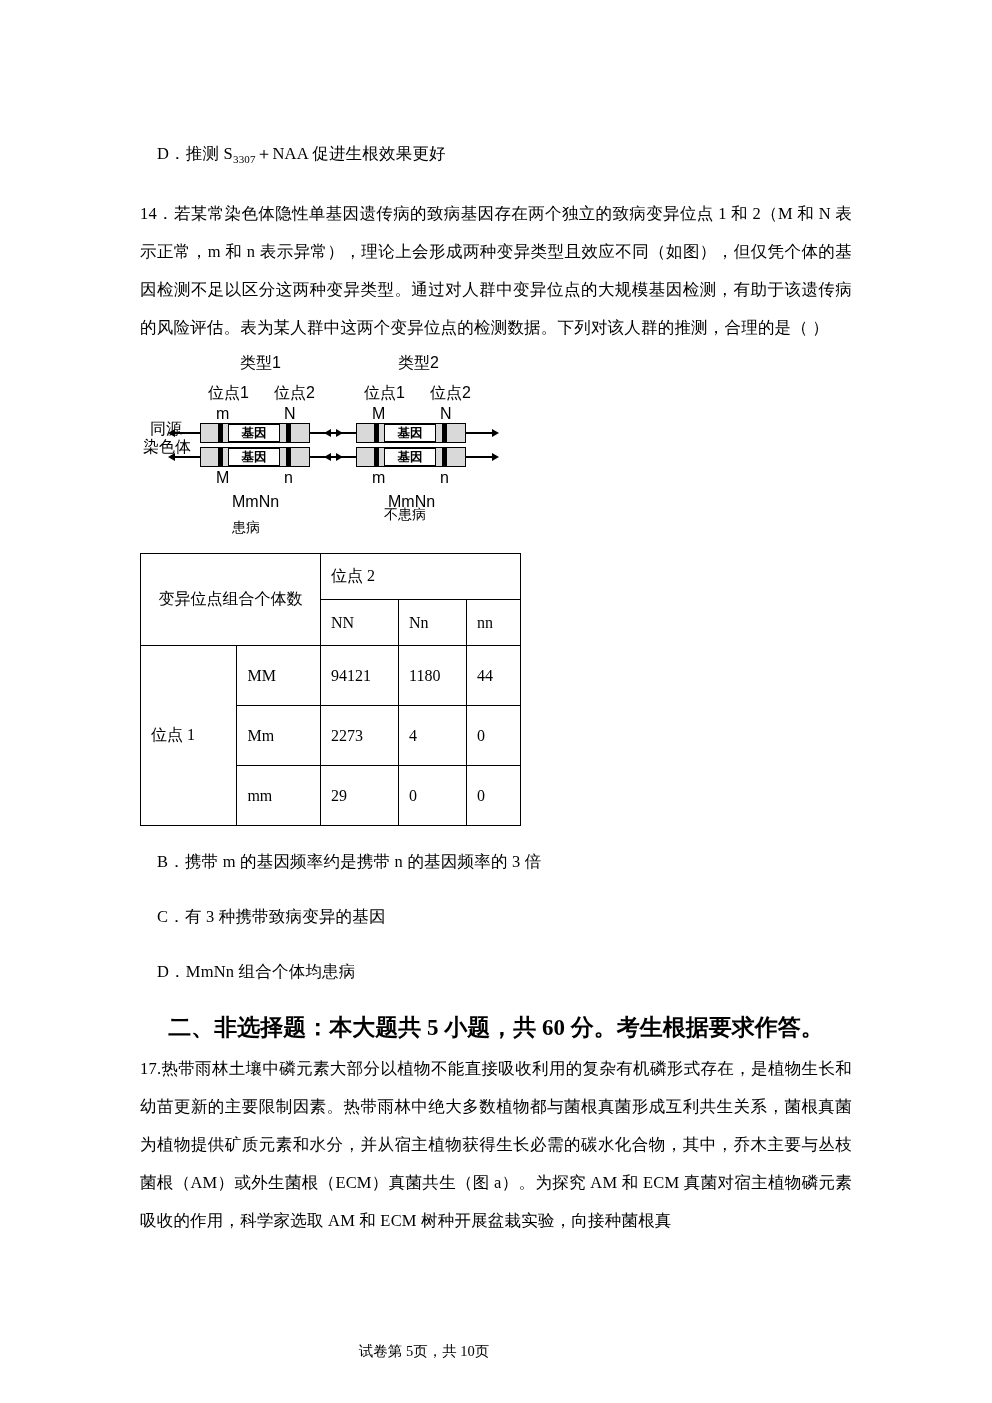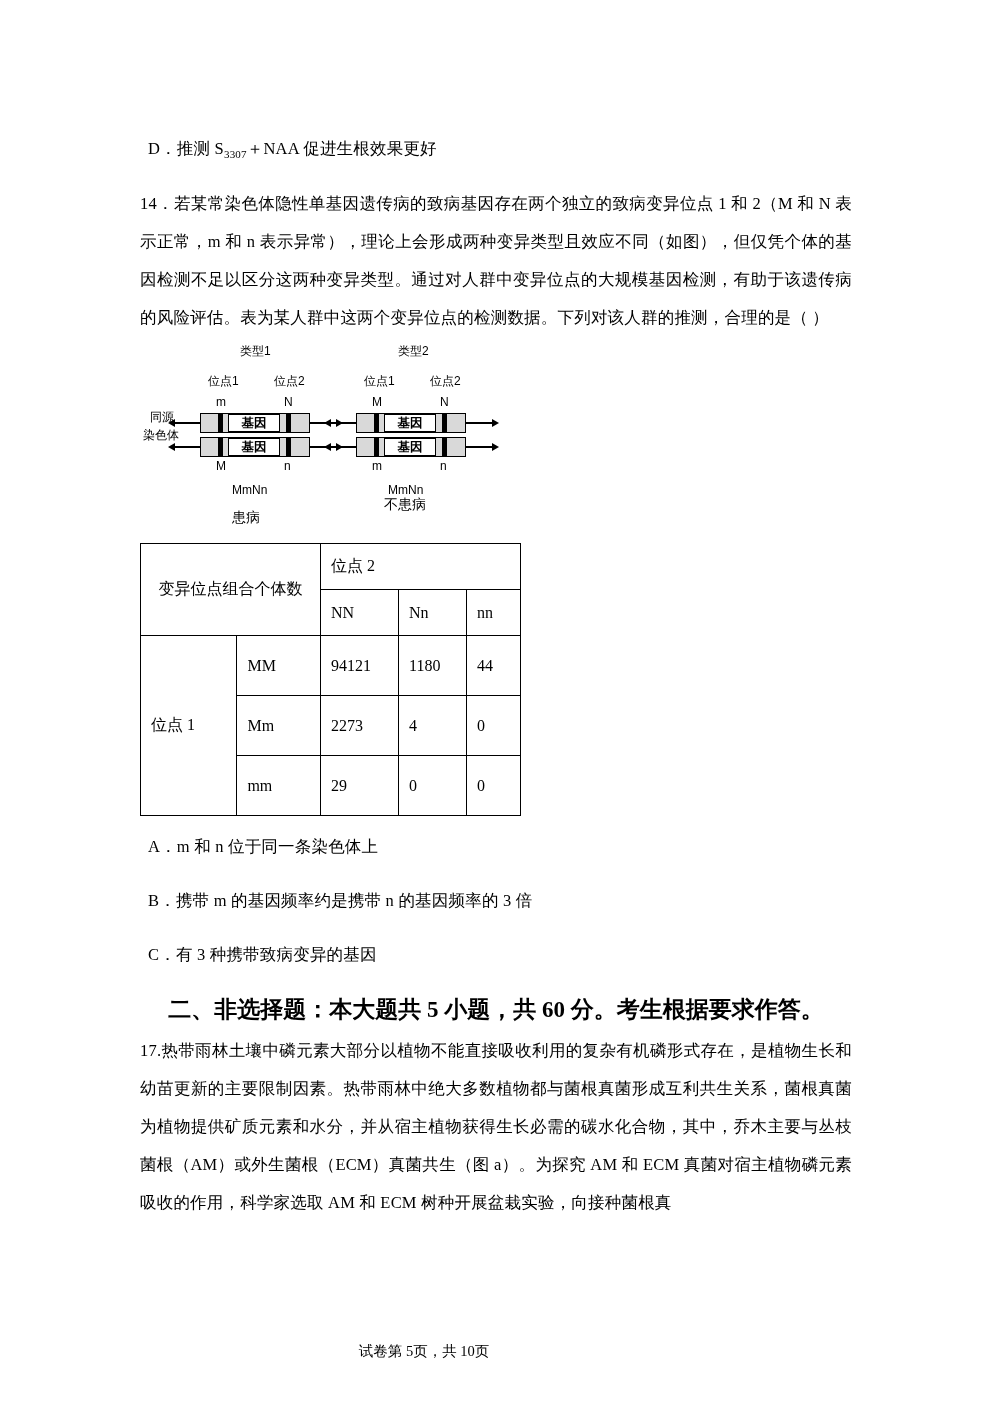--- a/index.html
+++ b/index.html
@@ -30,22 +30,22 @@
   }
   .para {
     font-size: 16.5px;
     line-height: 38px;
     text-align: justify;
     margin: 0 0 2px 0;
     letter-spacing: 0.2px;
   }
   .opt {
     font-size: 16.5px;
-    line-height: 46px;
-    margin: 8px;
+    line-height: 38px;
+    margin: 17px;
     letter-spacing: 0.2px;
   }
   .sub {
     font-size: 11px;
     vertical-align: sub;
   }
   .section-title {
     font-size: 23px;
     font-weight: bold;
     line-height: 40px;
@@ -55,21 +55,21 @@
   
   .figure {
     position: relative;
     width: 712px;
     height: 190px;
     margin: 6px 0 2px 0;
     font-family: "Liberation Sans", sans-serif;
   }
   .fig-label {
     position: absolute;
-    font-size: 12px;
+    font-size: 16px;
     white-space: nowrap;
   }
   .chrom-block {
     position: absolute;
     border: 1.2px solid #000;
     background: #d9d9d9;
     box-sizing: border-box;
   }
   .gene-box {
     position: absolute;
@@ -237,23 +237,23 @@
         </tr>
         <tr>
           <td class="cell-left">mm</td>
           <td class="cell-left">29</td>
           <td class="cell-left">0</td>
           <td class="cell-left">0</td>
         </tr>
       </tbody>
     </table>
 
-    <p class="opt">A．m 和 n 位于同一条染色体上</p>
     <p class="opt">B．携带 m 的基因频率约是携带 n 的基因频率的 3 倍</p>
     <p class="opt">C．有 3 种携带致病变异的基因</p>
+    <p class="opt">D．MmNn 组合个体均患病</p>
 
     <p class="section-title">二、非选择题：本大题共 5 小题，共 60 分。考生根据要求作答。</p>
 
     <p class="para">
       <span>17.</span><span>热带雨林土壤中磷元素大部分以植物不能直接吸收利用的复杂有机磷形式存在，是植物生长和幼苗更新的主要限制因素。热带雨林中绝大多数植物都与菌根真菌形成互利共生关系，菌根真菌为植物提供矿质元素和水分，并从宿主植物获得生长必需的碳水化合物，其中，乔木主要与丛枝菌根（AM）或外生菌根（ECM）真菌共生（图 a）。为探究 AM 和 ECM 真菌对宿主植物磷元素吸收的作用，科学家选取 AM 和 ECM 树种开展盆栽实验，向接种菌根真</span>
     </p>
 
   </div>
 
   <div class="footer">试卷第 5页，共 10页</div>

